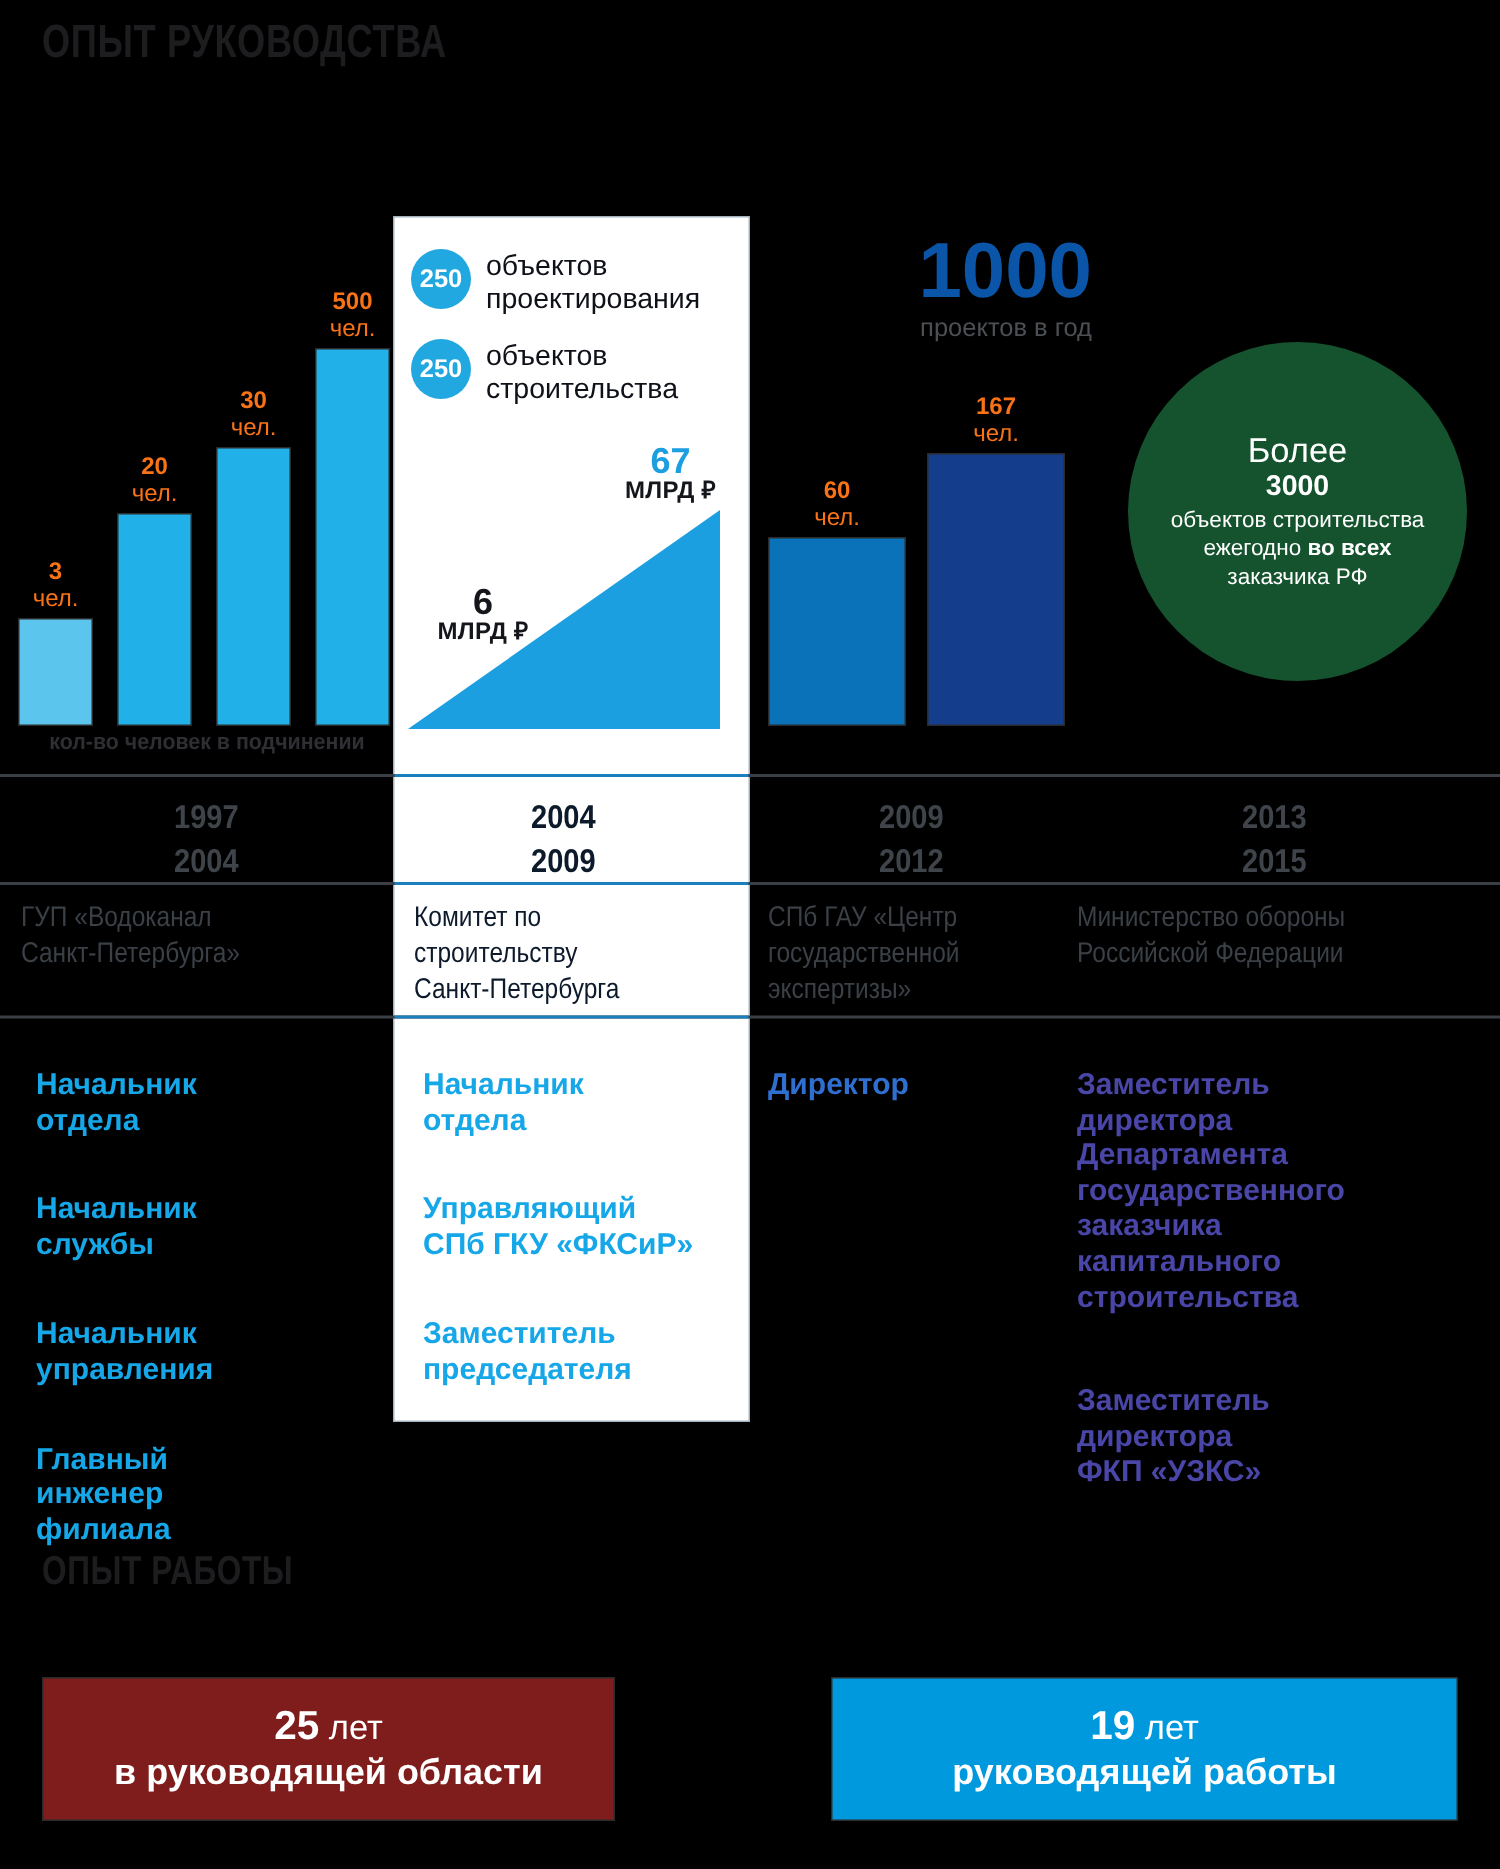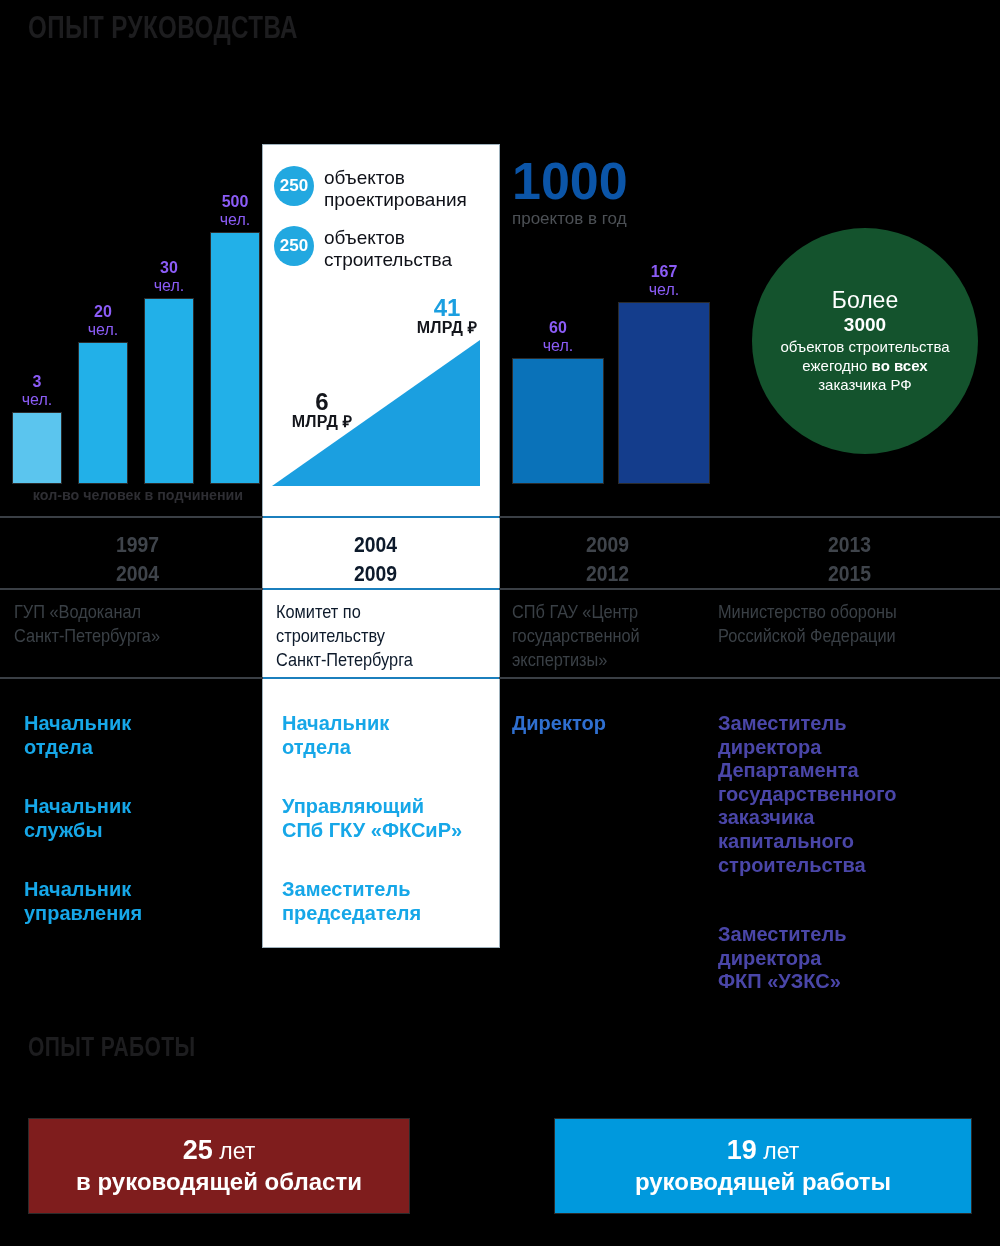--- a/index.html
+++ b/index.html
@@ -37,21 +37,21 @@
   .bar-wrap { position: absolute; }
   .bar {
     position: absolute;
     bottom: 0;
     border: 1px solid #2b2b2b;
   }
   .bar-label {
     position: absolute;
     width: 100%;
     text-align: center;
-    color: #8b5cf6;
+    color: #f97316;
     font-weight: 700;
     font-size: 16px;
     line-height: 1.08;
     white-space: nowrap;
   }
   .bar-label .unit { font-weight: 400; font-size: 16px; display: block; }
 
   #barchart1 { left: 12px; top: 200px; width: 250px; height: 284px; }
   #barchart1 .col { position: absolute; bottom: 0; width: 50px; height: 100%; }
   #caption-subordinates {
@@ -95,21 +95,21 @@
   .growth-label .num { font-weight: 700; font-size: 24px; display: block; }
   .growth-label .den { font-weight: 700; font-size: 16px; display: block; letter-spacing: 0.2px;}
   #growth-start { left: 4px; bottom: 56px; width: 92px; color: #14161c; }
   #growth-end   { right: -4px; top: -22px; width: 94px; }
   #growth-end .num { color: #1b9fe0; }
   #growth-end .den { color: #14161c; }
 
   
   #projects-block {
     position: absolute; left: 512px; top: 155px;
-    width: 216px; text-align: left;
+    width: 216px; text-align: right;
   }
   #projects-number { color: #0b55a8; font-weight: 700; font-size: 52px; line-height: 1; }
   #projects-caption { color: #4c5055; font-size: 17px; margin-top: 2px; }
 
   
   #barchart2 { left: 512px; top: 280px; width: 200px; height: 204px; }
   #barchart2 .col { position: absolute; bottom: 0; width: 92px; height: 100%; }
 
   
   #regions-circle {
@@ -242,21 +242,21 @@
 
   <div id="growth-triangle-area">
     <svg id="growth-triangle" viewBox="0 0 208 146" preserveAspectRatio="none">
       <polygon points="0,146 208,146 208,0" fill="#1b9fe0"></polygon>
     </svg>
     <div class="growth-label" id="growth-start">
       <span class="num">6</span>
       <span class="den">МЛРД ₽</span>
     </div>
     <div class="growth-label" id="growth-end">
-      <span class="num">41</span>
+      <span class="num">67</span>
       <span class="den">МЛРД ₽</span>
     </div>
   </div>
 
   <div id="projects-block">
     <div id="projects-number">1000</div>
     <div id="projects-caption">проектов в год</div>
   </div>
 
   <div class="bar-wrap" id="barchart2">
@@ -329,20 +329,23 @@
     <div class="org dim">Российской Федерации</div>
   </div>
 
   <div class="col-roles" style="left:24px; top:694px; width:230px; white-space:pre-line;">
     <div class="role cyan">Начальник
 отдела</div>
     <div class="role cyan">Начальник
 службы</div>
     <div class="role cyan">Начальник
 управления</div>
+    <div class="role cyan">Главный
+инженер
+филиала</div>
   </div>
 
   <div class="col-roles" style="left:282px; top:694px; width:212px; white-space:pre-line;">
     <div class="role cyan">Начальник
 отдела</div>
     <div class="role cyan">Управляющий
 СПб ГКУ «ФКСиР»</div>
     <div class="role cyan">Заместитель
 председателя</div>
   </div>

